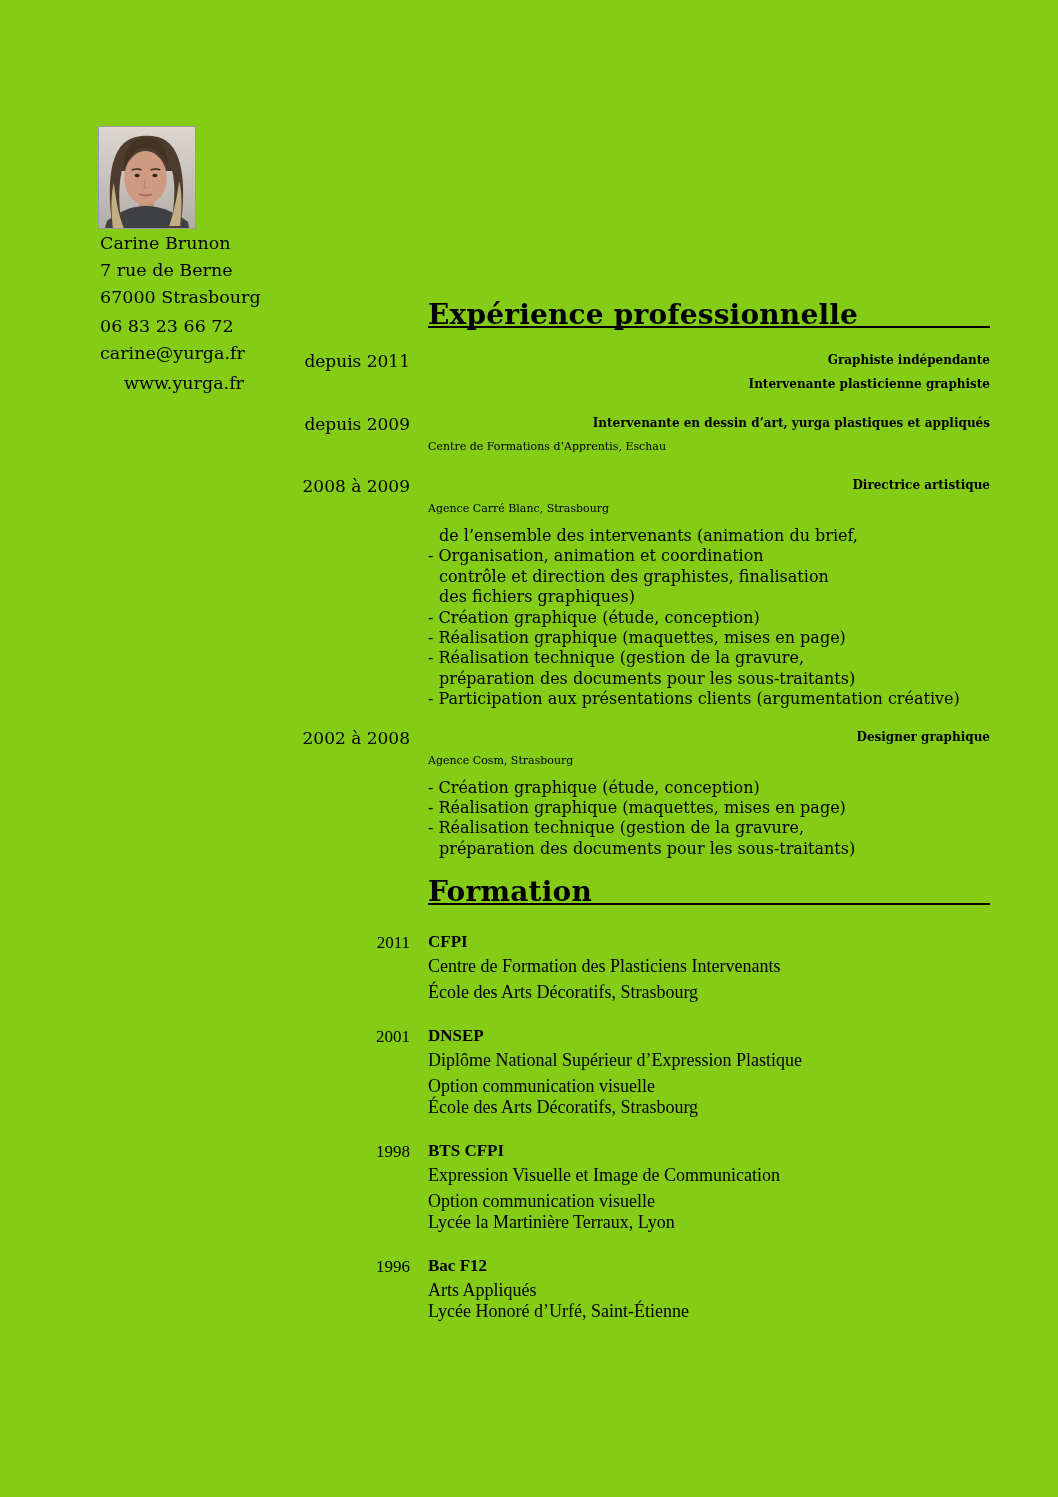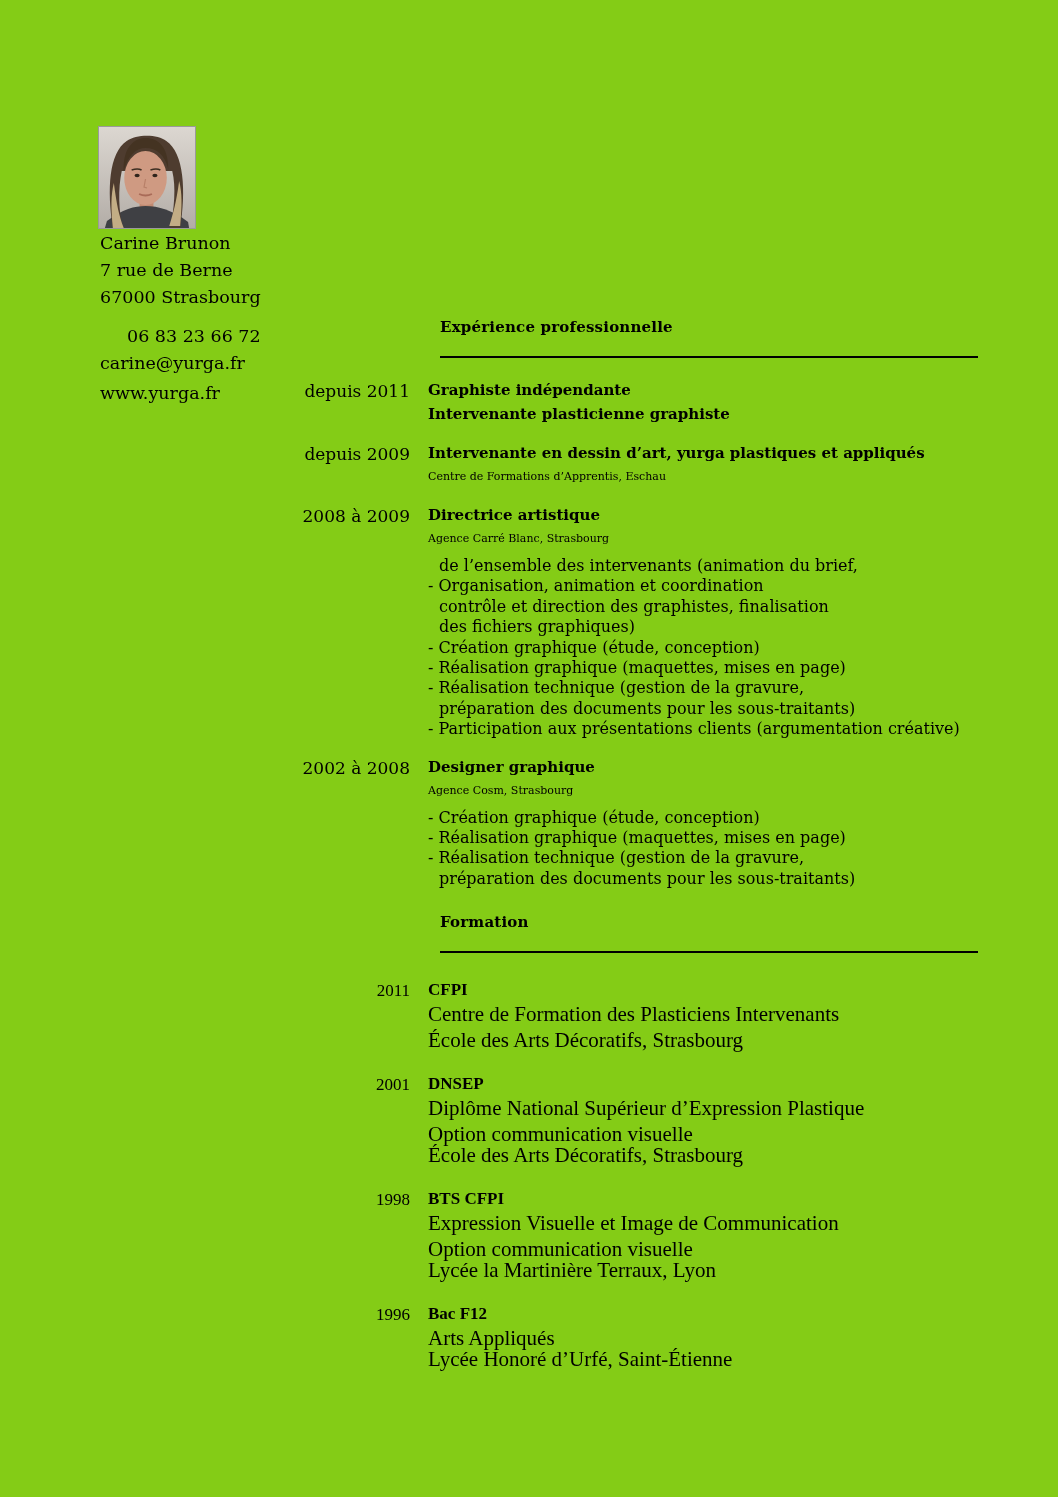--- a/index.html
+++ b/index.html
@@ -28,62 +28,62 @@
   .photo svg { display: block; width: 100%; height: 100%; }
 
   .contact {
     position: absolute;
     left: 100px;
     top: 230px;
     font-size: 17.5px;
     line-height: 27px;
     white-space: nowrap;
   }
-  .contact .gap { margin-top: 12px; text-align: right; }
-  .contact .gap2 { margin-top: 3px; }
+  .contact .gap { margin-top: 2px; }
+  .contact .gap2 { margin-top: 3px; margin-left: 24px; }
 
   
   .main {
     position: absolute;
     left: 428px;
     top: 304px;
     width: 562px;
   }
   h2.section-heading {
-    margin: 12px;
-    font-size: 15px;
+    margin: 0;
+    font-size: 28px;
     line-height: 22px;
     font-weight: bold;
-    padding-bottom: 18px;
+    padding-bottom: 0;
     border-bottom: 2.5px solid #000;
     letter-spacing: 0.2px;
   }
   h2.formation-heading { margin-top: 22px; }
 
   .entry { position: relative; margin-top: 15px; }
   .entry.first { margin-top: 20px; }
 
   .date {
     position: absolute;
     right: calc(100% + 18px);
     top: 3px;
     font-size: 17px;
     white-space: nowrap;
   }
 
-  .entry-title { font-size: 15px; font-weight: bold; line-height: 24px; }
+  .entry-title { font-size: 12px; font-weight: bold; line-height: 24px; text-align: right; }
   .entry-org   { font-size: 11px; line-height: 23px; }
 
   .tasks { margin-top: 6px; font-size: 16px; line-height: 20.4px; }
   .task.cont { padding-left: 11px; }
 
   .edu-entry { position: relative; margin-top: 21px; font-family: Liberation Serif, serif; }
   .edu-entry.first { margin-top: 25px; }
   .edu-title { font-size: 17px; font-weight: bold; line-height: 24px; margin-bottom: 2px; }
-  .edu-line  { font-size: 21px; line-height: 21px; }
+  .edu-line  { font-size: 18px; line-height: 21px; }
   .edu-line.spaced { margin-top: 5px; }
 </style>
 </head>
 <body>
 
 <div class="page">
 
   <div class="photo">
     <svg viewBox="0 0 97 101" preserveAspectRatio="none">
       <defs>

